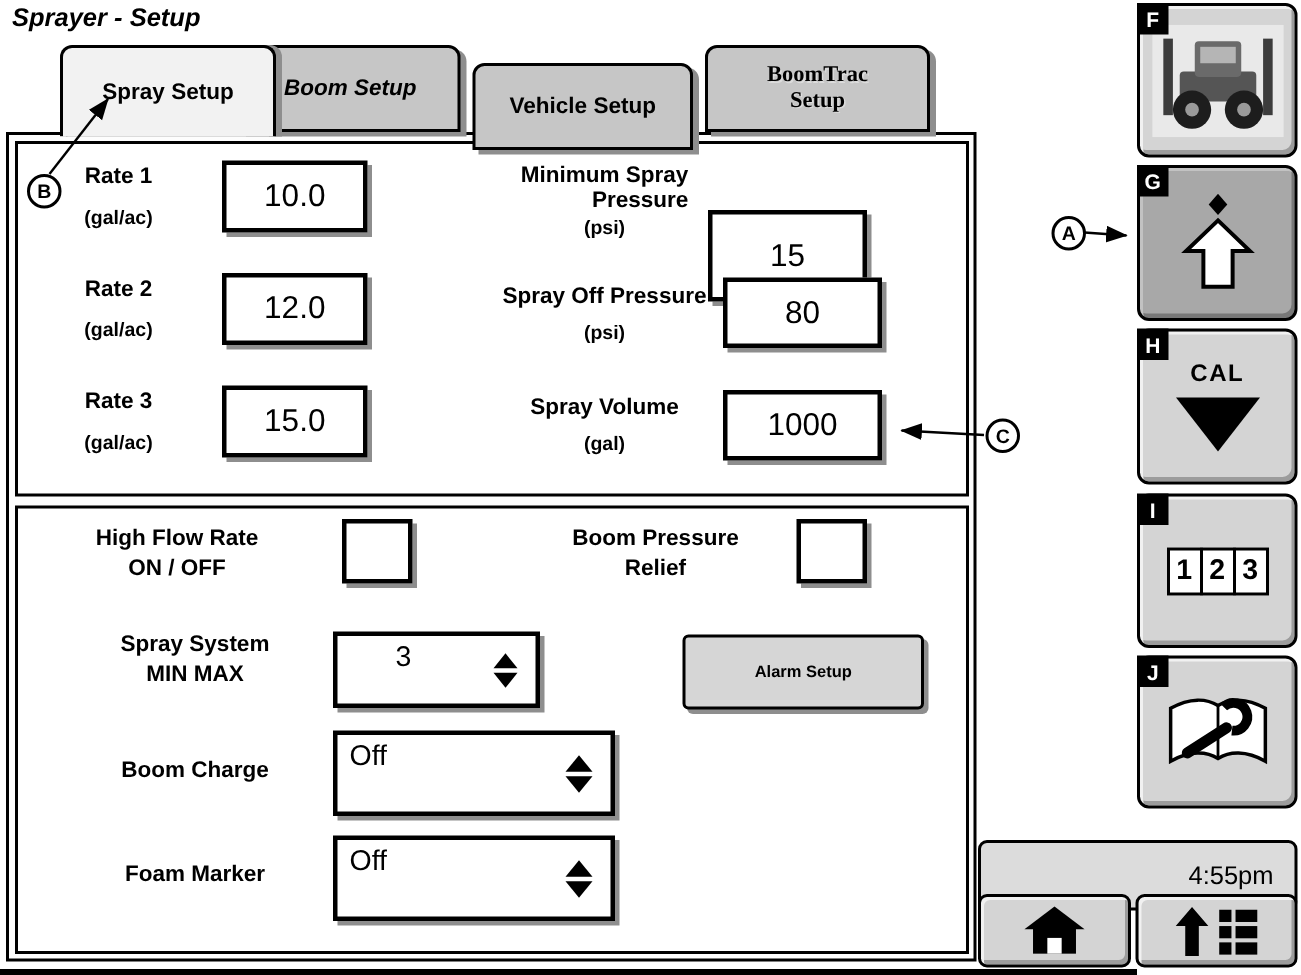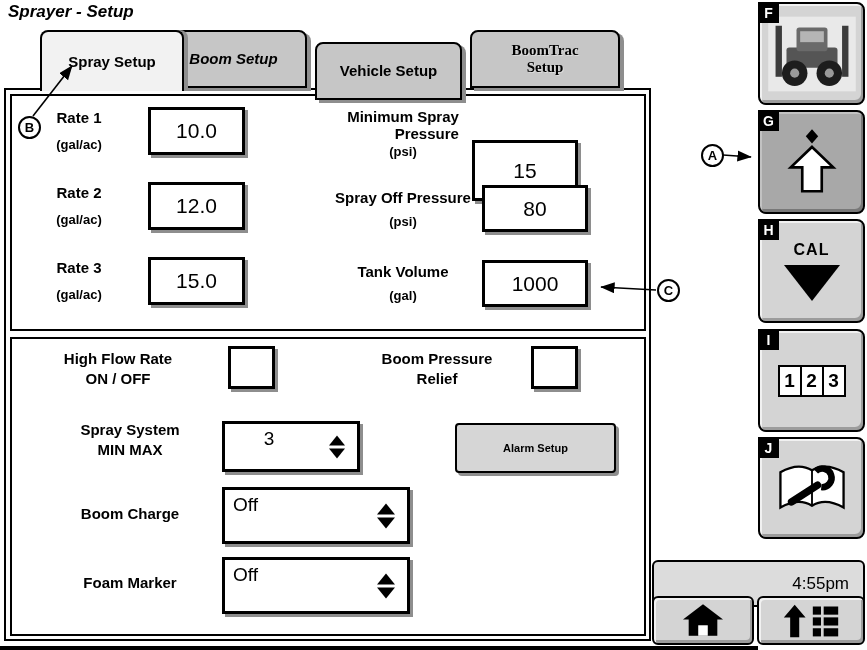--- a/index.html
+++ b/index.html
@@ -119,21 +119,21 @@
   </div>
   <div class="vbox" style="left:472px; top:110px; width:106px; height:61px;margin-top:30px;">15</div>
 
   <div class="fieldlabel" style="left:330px; top:190px; width:146px; height:40px;">
     <span class="pre">Spray Off Pressure</span>
     <span class="unit">(psi)</span>
   </div>
   <div class="vbox" style="left:482px; top:185px; width:106px; height:47px;">80</div>
 
   <div class="fieldlabel" style="left:330px; top:264px; width:146px; height:40px;">
-    <span class="pre">Tank Volume</span>
+    <span class="pre">Spray Volume</span>
     <span class="unit">(gal)</span>
   </div>
   <div class="vbox" style="left:482px; top:260px; width:106px; height:47px;">1000</div>
 
   <div class="optlabel pre" style="left:38px; top:349px; width:160px;">High Flow Rate
 ON / OFF</div>
   <div class="checkbox" style="left:228px; top:346px; width:47px; height:43px;"></div>
 
   <div class="optlabel pre" style="left:362px; top:349px; width:150px;">Boom Pressure
 Relief</div>

